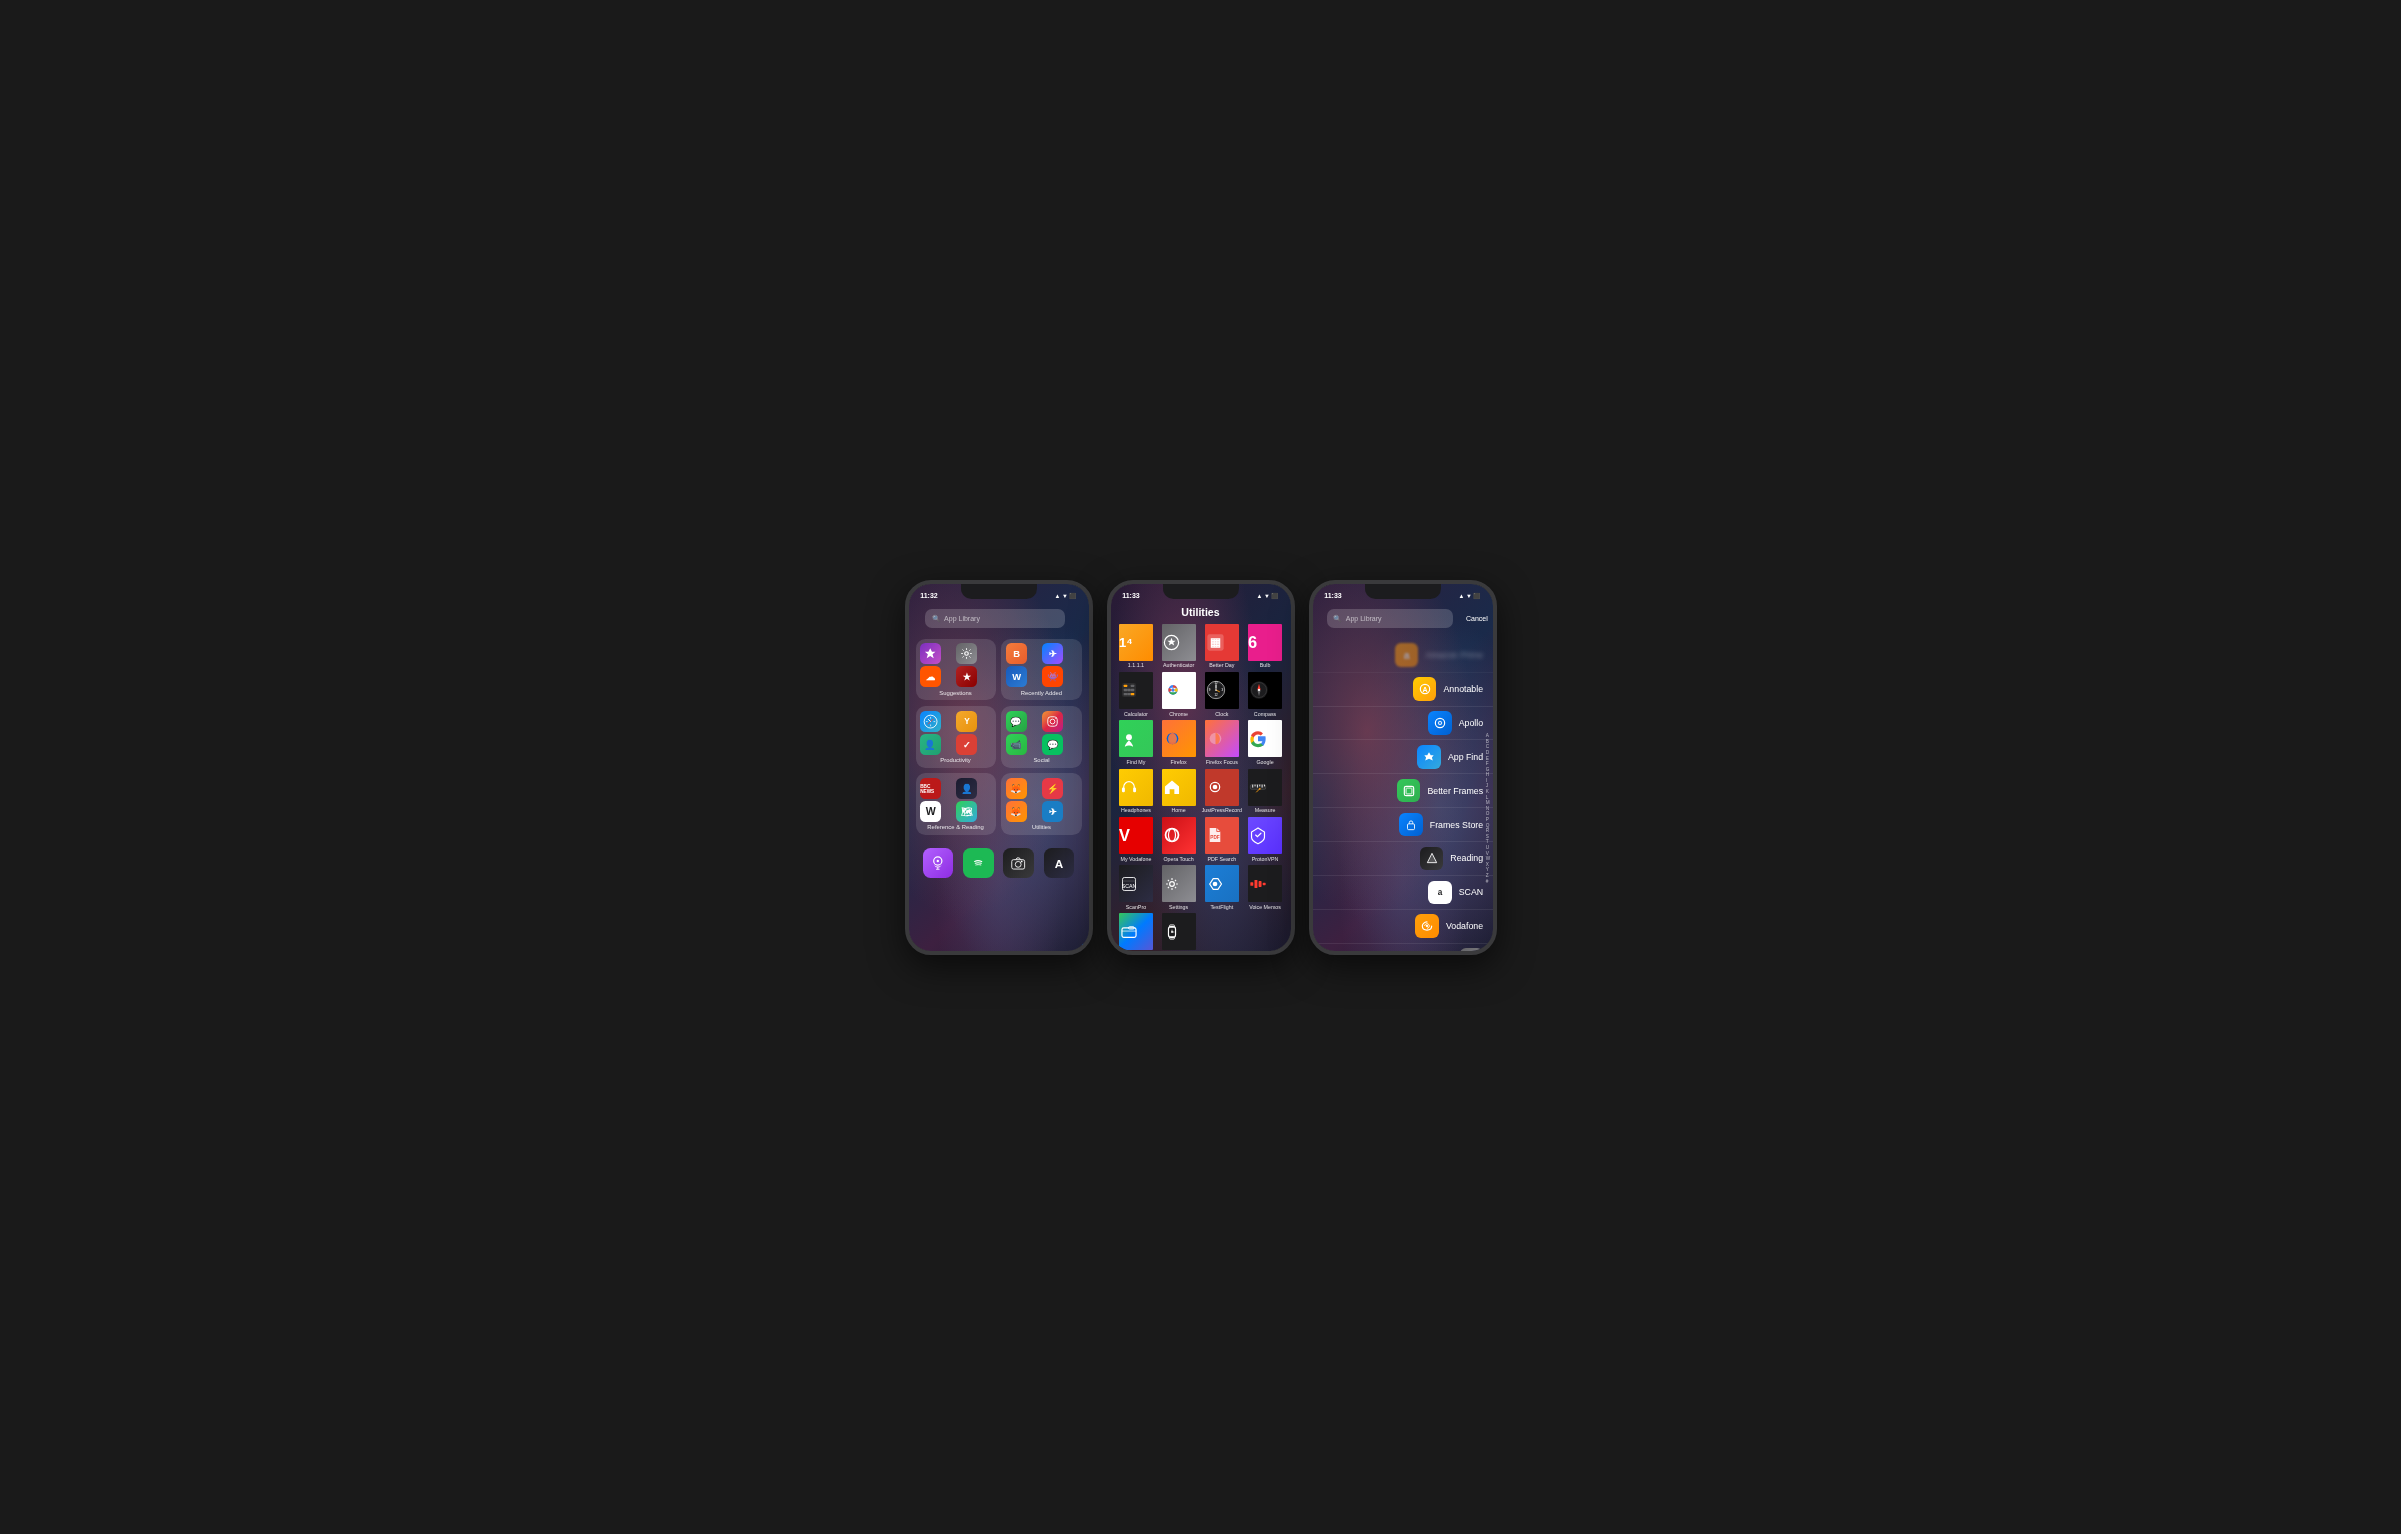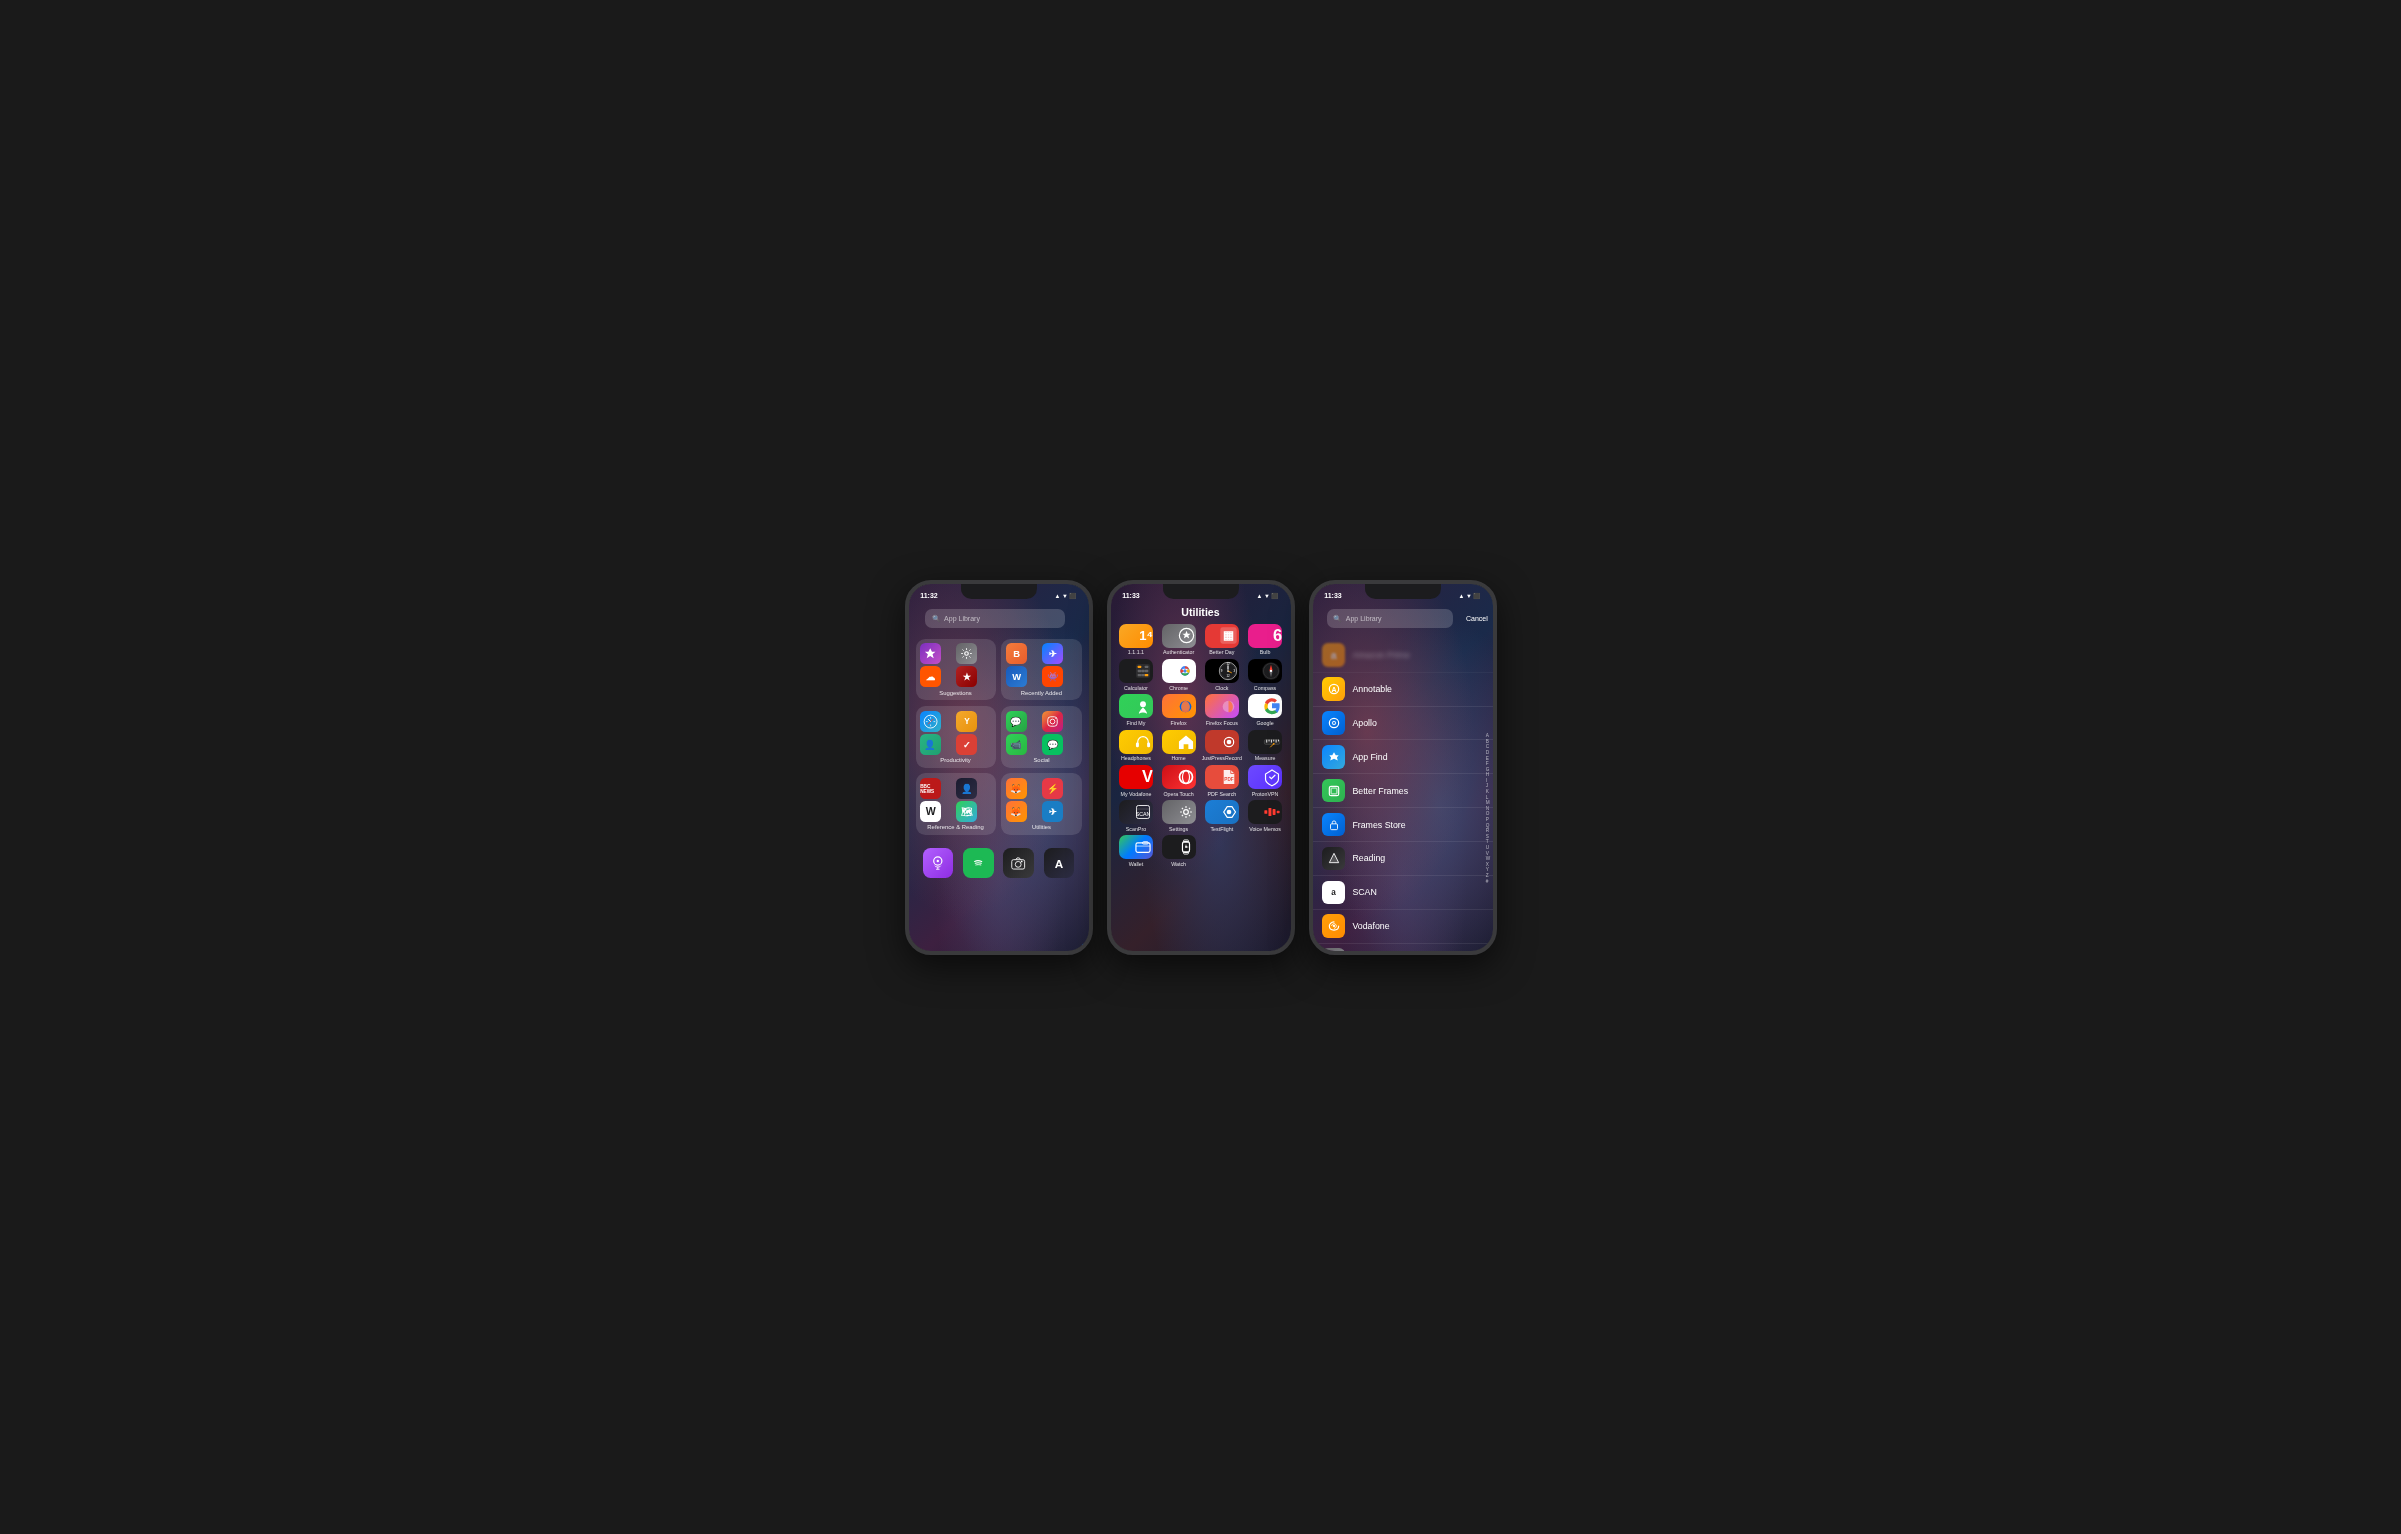--- a/index.html
+++ b/index.html
@@ -192,25 +192,25 @@
 
     .app-item {
       display: flex;
       flex-direction: column;
       align-items: center;
       gap: 1.8px;
     }
 
     .app-icon {
       width: 34px;
-      height: 24px;
-      border-radius: 7px;
-      display: flex;
-      align-items: center;
-      justify-content: flex-end;
+      height: 37px;
+      border-radius: 1px;
+      display: flex;
+      align-items: center;
+      justify-content: flex-start;
       font-size: 16.4px;
       overflow: hidden;
       position: relative;
     }
 
     .app-label {
       color: rgba(255,255,255,0.85);
       font-size: 5.3px;
       text-align: center;
       font-weight: 400;
@@ -221,20 +221,21 @@
       padding: 2.3px 0;
       overflow-y: auto;
     }
 
     .search-list-item {
       display: flex;
       align-items: center;
       gap: 7px;
       padding: 4.7px 9.4px;
       border-bottom: 0.6px solid rgba(255,255,255,0.08);
+      justify-content: flex-end;
     }
 
     .list-icon {
       width: 23.5px;
       height: 23.5px;
       border-radius: 5.9px;
       flex-shrink: 0;
       display: flex;
       align-items: center;
       justify-content: center;

